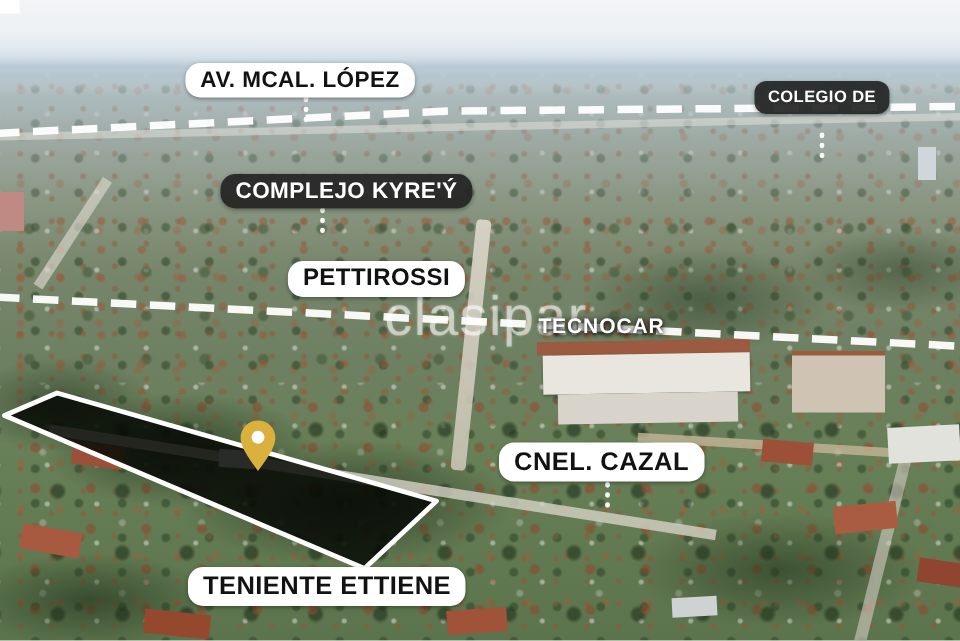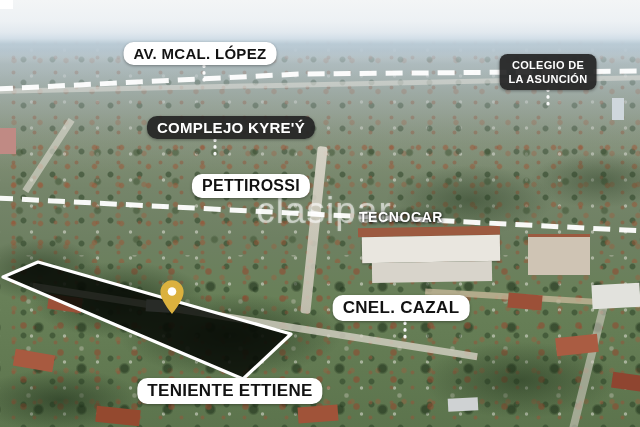--- a/index.html
+++ b/index.html
@@ -128,27 +128,26 @@
       <circle class="pin-hole" cx="172" cy="291.5" r="4.3"></circle>
     </g>
   </svg>
 
   <div class="watermark">clasipar</div>
 
   <div class="label light" style="left:200px;top:42px;font-size:15px;">AV. MCAL. LÓPEZ</div>
 
   <div class="label dark" style="left:548px;top:54px;font-size:11px;line-height:1.28;padding:4px 9px;border-radius:8px;">
     <div>COLEGIO DE</div>
-    <div>LA ASUNCIÓN</div>
   </div>
 
   <div class="label dark" style="left:215px;top:116px;font-size:15px;margin-left:16px;">COMPLEJO KYRE'Ý</div>
 
   <div class="label light" style="left:251px;top:174px;font-size:16px;">PETTIROSSI</div>
 
   <div class="label light" style="left:401px;top:295px;font-size:17px;">CNEL. CAZAL</div>
 
   <div class="label plain" style="left:401px;top:209px;font-size:14px;letter-spacing:.6px;">TECNOCAR</div>
 
-  <div class="label light" style="left:230px;top:378px;font-size:17px;">TENIENTE ETTIENE</div>
+  <div class="label light" style="left:218px;top:378px;font-size:17px;">TENIENTE ETTIENE</div>
 
   <div class="corner-artifact"></div>
 </div>
 
 </body></html>

